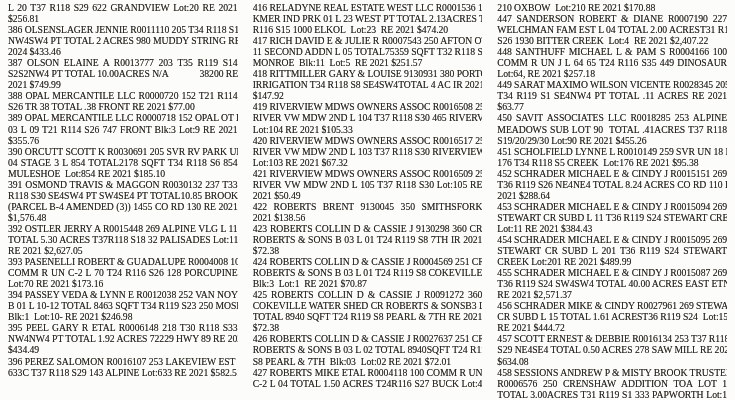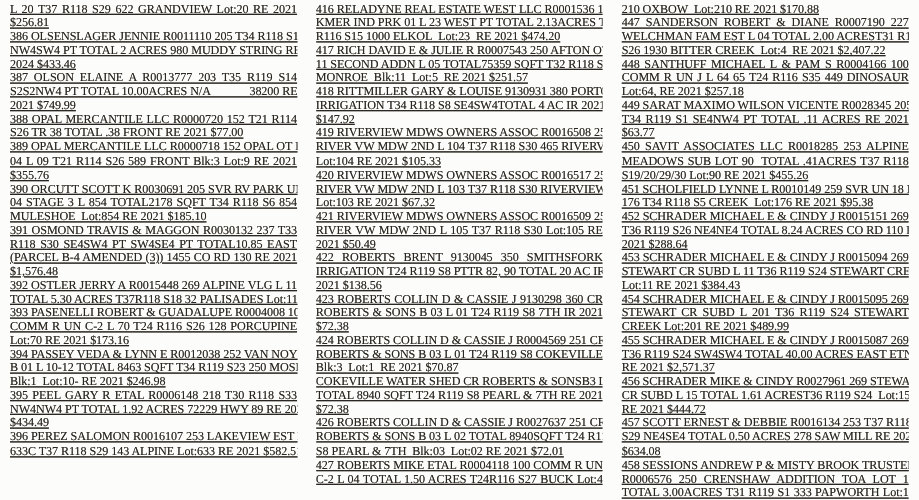--- a/index.html
+++ b/index.html
@@ -19,21 +19,20 @@
     padding: 2px 8px 0 8px;
     background: #fcfcfa;
     font-family: "Liberation Serif", "DejaVu Serif", serif;
     color: #2a2621;
     text-shadow: 0 0 0.4px rgba(42,38,33,0.55);
   }
   .column {
     flex: 1 1 0;
     min-width: 0;
     overflow: hidden;
-    text-decoration: underline;
   }
   .entry {
     margin: 0;
     padding: 0;
   }
   .ln {
     font-size: 9.7px;
     line-height: 11.05px;
     height: 11.05px;
     white-space: nowrap;
@@ -64,37 +63,38 @@
         <div class="ln j">387 OLSON ELAINE A R0013777 203 T35 R119 S14</div>
         <div class="ln j">S2S2NW4 PT TOTAL 10.00ACRES N/A&nbsp;&nbsp;&nbsp;&nbsp;&nbsp;&nbsp;&nbsp;&nbsp;&nbsp;&nbsp;&nbsp;&nbsp;&nbsp;38200 RE</div>
         <div class="ln">2021 $749.99</div>
       </div>
       <div class="entry">
         <div class="ln j">388 OPAL MERCANTILE LLC R0000720 152 T21 R114</div>
         <div class="ln">S26 TR 38 TOTAL .38 FRONT RE 2021 $77.00</div>
       </div>
       <div class="entry">
         <div class="ln j">389 OPAL MERCANTILE LLC R0000718 152 OPAL OT B</div>
-        <div class="ln j">04 L 09 T21 R114 S26 589 FRONT Blk:3 Lot:9 RE 2021</div>
+        <div class="ln j">03 L 09 T21 R114 S26 747 FRONT Blk:3 Lot:9 RE 2021</div>
         <div class="ln">$355.76</div>
       </div>
       <div class="entry">
         <div class="ln j">390 ORCUTT SCOTT K R0030691 205 SVR RV PARK UN</div>
         <div class="ln j">04 STAGE 3 L 854 TOTAL2178 SQFT T34 R118 S6 854</div>
         <div class="ln">MULESHOE&nbsp; Lot:854 RE 2021 $185.10</div>
       </div>
       <div class="entry">
         <div class="ln j">391 OSMOND TRAVIS &amp; MAGGON R0030132 237 T33</div>
-        <div class="ln j">R118 S30 SE4SW4 PT SW4SE4 PT TOTAL10.85 EAST</div>
+        <div class="ln j">R118 S30 SE4SW4 PT SW4SE4 PT TOTAL10.85 BROOK</div>
         <div class="ln j">(PARCEL B-4 AMENDED (3)) 1455 CO RD 130 RE 2021</div>
         <div class="ln">$1,576.48</div>
       </div>
       <div class="entry">
         <div class="ln j">392 OSTLER JERRY A R0015448 269 ALPINE VLG L 11</div>
         <div class="ln j">TOTAL 5.30 ACRES T37R118 S18 32 PALISADES Lot:11</div>
+        <div class="ln">RE 2021 $2,627.05</div>
       </div>
       <div class="entry">
         <div class="ln j">393 PASENELLI ROBERT &amp; GUADALUPE R0004008 100</div>
         <div class="ln j">COMM R UN C-2 L 70 T24 R116 S26 128 PORCUPINE</div>
         <div class="ln">Lot:70 RE 2021 $173.16</div>
       </div>
       <div class="entry">
         <div class="ln j">394 PASSEY VEDA &amp; LYNN E R0012038 252 VAN NOY PK</div>
         <div class="ln j">B 01 L 10-12 TOTAL 8463 SQFT T34 R119 S23 250 MOSER</div>
         <div class="ln">Blk:1&nbsp; Lot:10- RE 2021 $246.98</div>
@@ -135,34 +135,34 @@
         <div class="ln j">RIVER VW MDW 2ND L 103 T37 R118 S30 RIVERVIEW</div>
         <div class="ln">Lot:103 RE 2021 $67.32</div>
       </div>
       <div class="entry">
         <div class="ln j">421 RIVERVIEW MDWS OWNERS ASSOC R0016509 253</div>
         <div class="ln j">RIVER VW MDW 2ND L 105 T37 R118 S30 Lot:105 RE</div>
         <div class="ln">2021 $50.49</div>
       </div>
       <div class="entry">
         <div class="ln j">422 ROBERTS BRENT 9130045 350 SMITHSFORK</div>
-        <div class="ln j">IRRIGATION T24 R119 S8 PTTR 82, 90 TOTAL 20 AC IR</div>
         <div class="ln">2021 $138.56</div>
       </div>
       <div class="entry">
         <div class="ln j">423 ROBERTS COLLIN D &amp; CASSIE J 9130298 360 CR</div>
         <div class="ln j">ROBERTS &amp; SONS B 03 L 01 T24 R119 S8 7TH IR 2021</div>
         <div class="ln">$72.38</div>
       </div>
       <div class="entry">
         <div class="ln j">424 ROBERTS COLLIN D &amp; CASSIE J R0004569 251 CR</div>
         <div class="ln j">ROBERTS &amp; SONS B 03 L 01 T24 R119 S8 COKEVILLE</div>
         <div class="ln">Blk:3&nbsp; Lot:1&nbsp; RE 2021 $70.87</div>
       </div>
       <div class="entry">
+        <div class="ln j">425 ROBERTS COLLIN D &amp; CASSIE J R0091272 360</div>
         <div class="ln j">COKEVILLE WATER SHED CR ROBERTS &amp; SONSB3 L02</div>
         <div class="ln j">TOTAL 8940 SQFT T24 R119 S8 PEARL &amp; 7TH RE 2021</div>
         <div class="ln">$72.38</div>
       </div>
       <div class="entry">
         <div class="ln j">426 ROBERTS COLLIN D &amp; CASSIE J R0027637 251 CR</div>
         <div class="ln j">ROBERTS &amp; SONS B 03 L 02 TOTAL 8940SQFT T24 R119</div>
         <div class="ln">S8 PEARL &amp; 7TH&nbsp; Blk:03&nbsp; Lot:02 RE 2021 $72.01</div>
       </div>
       <div class="entry">

